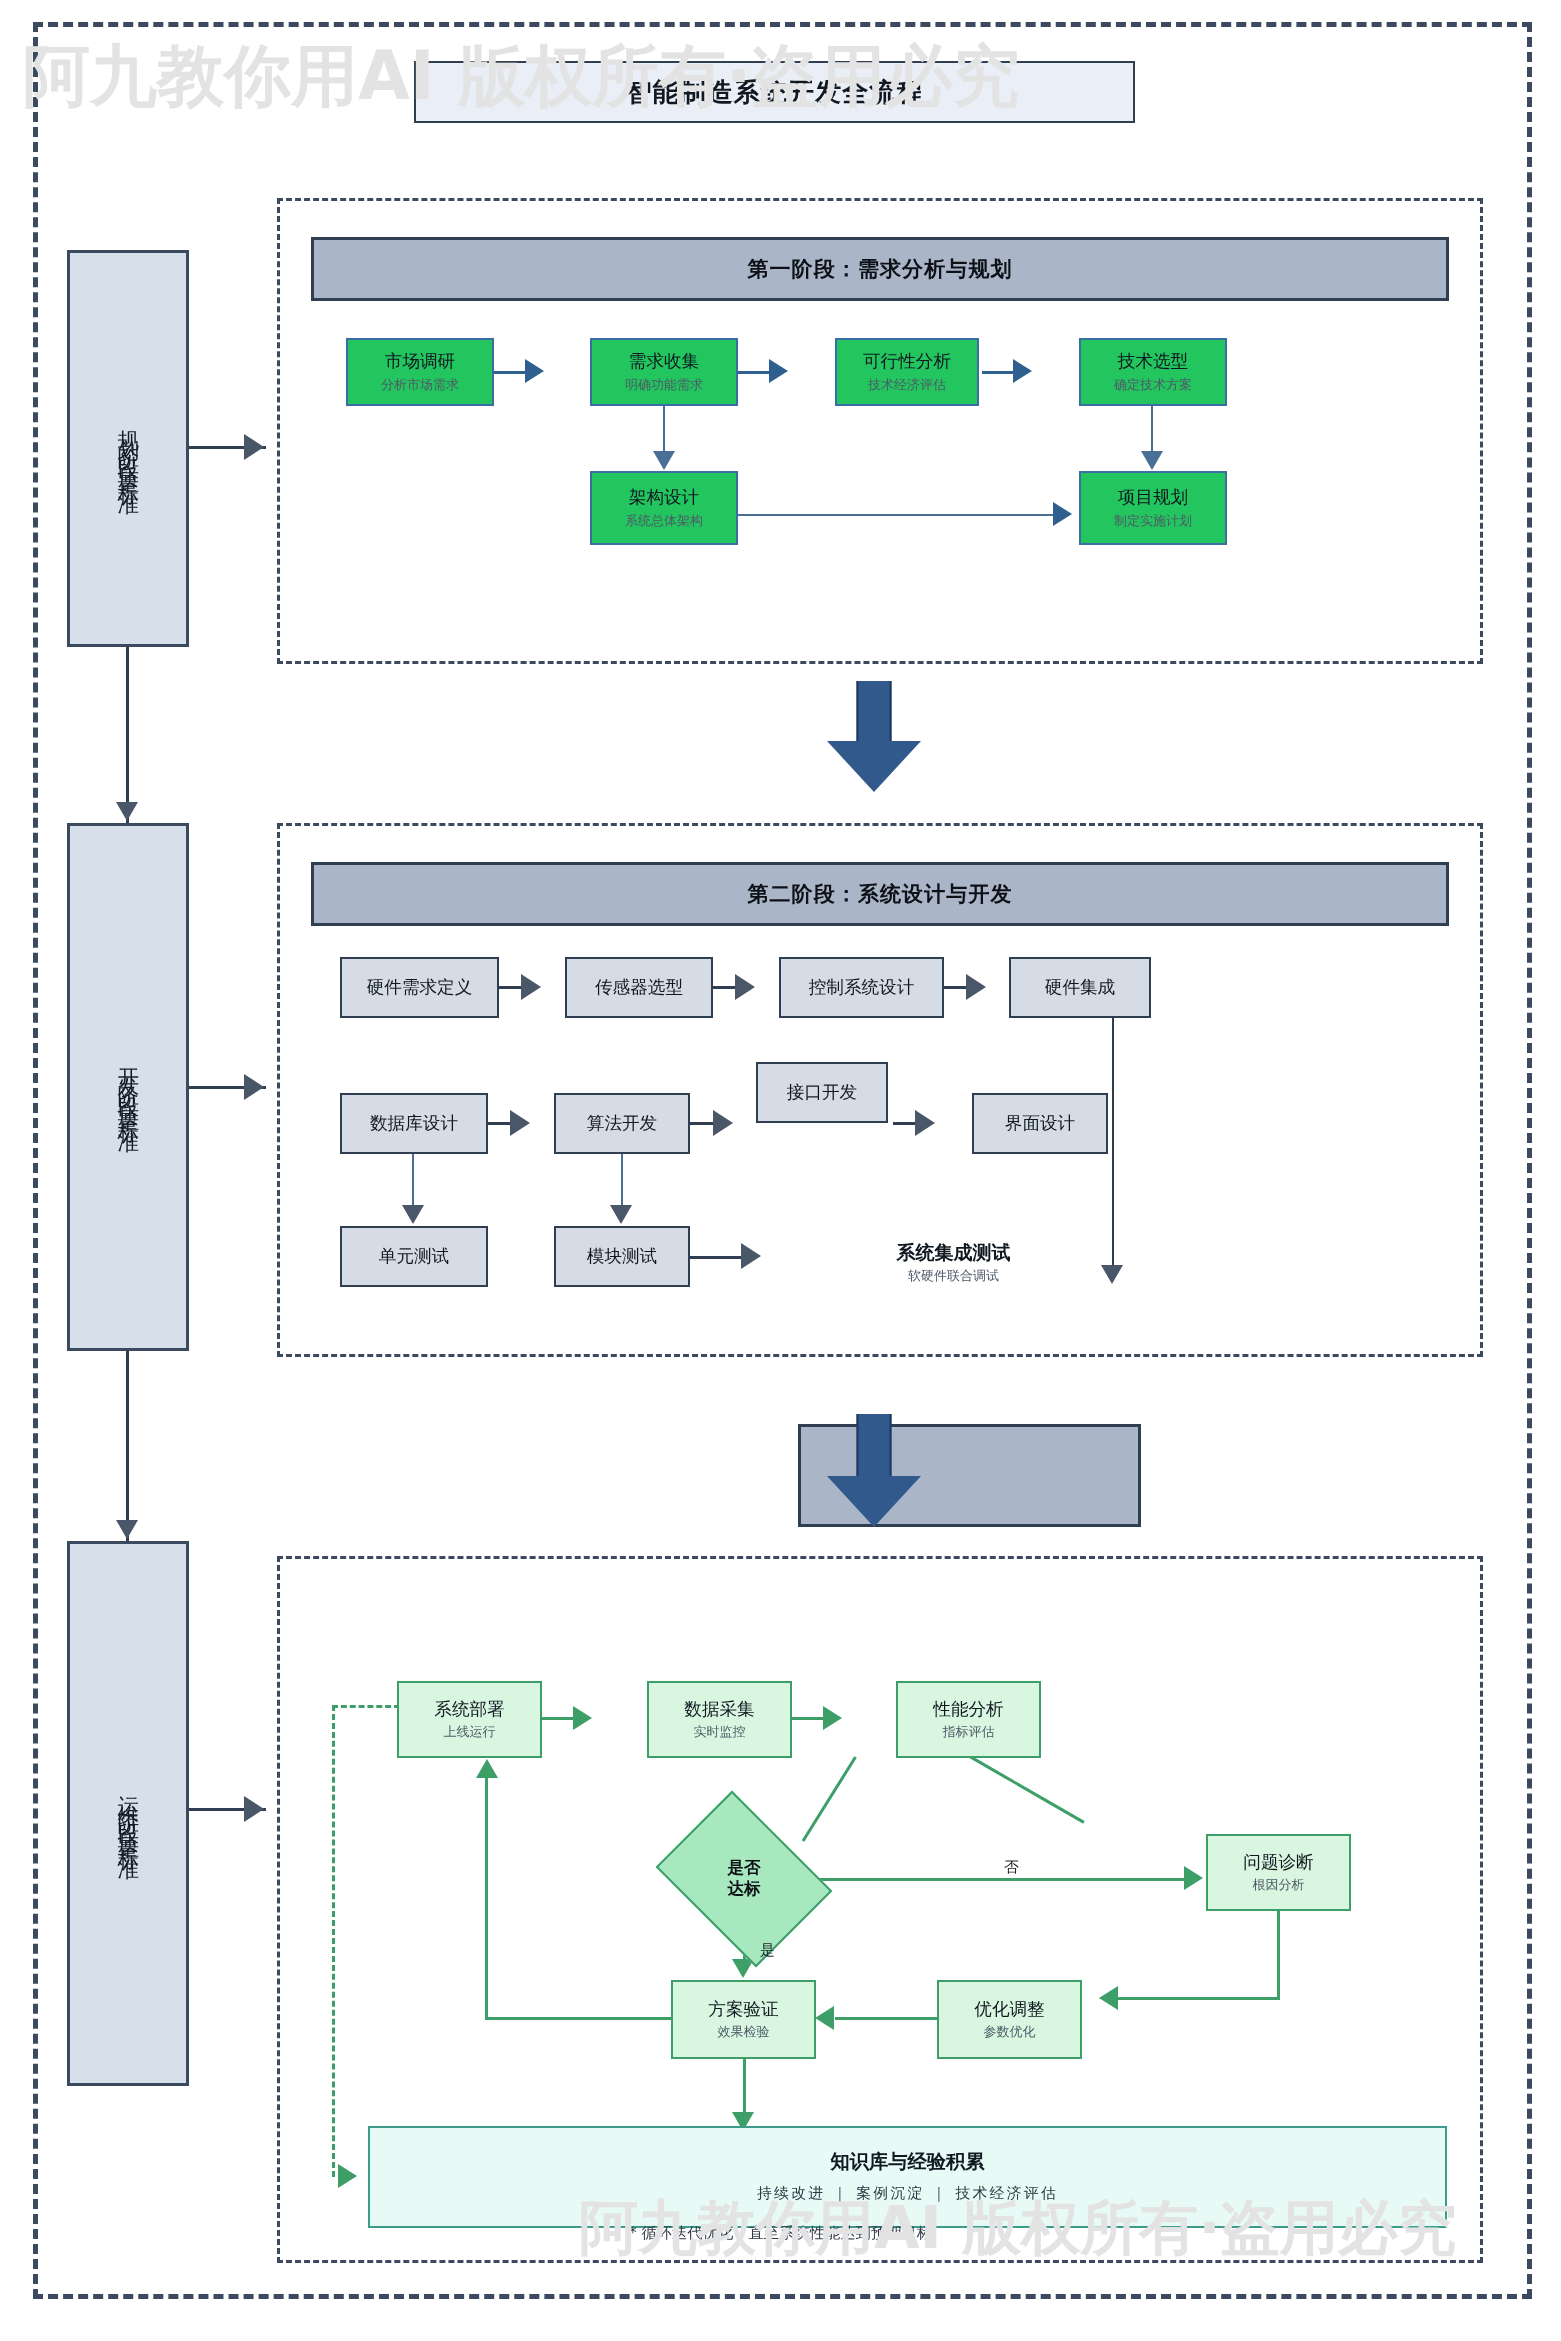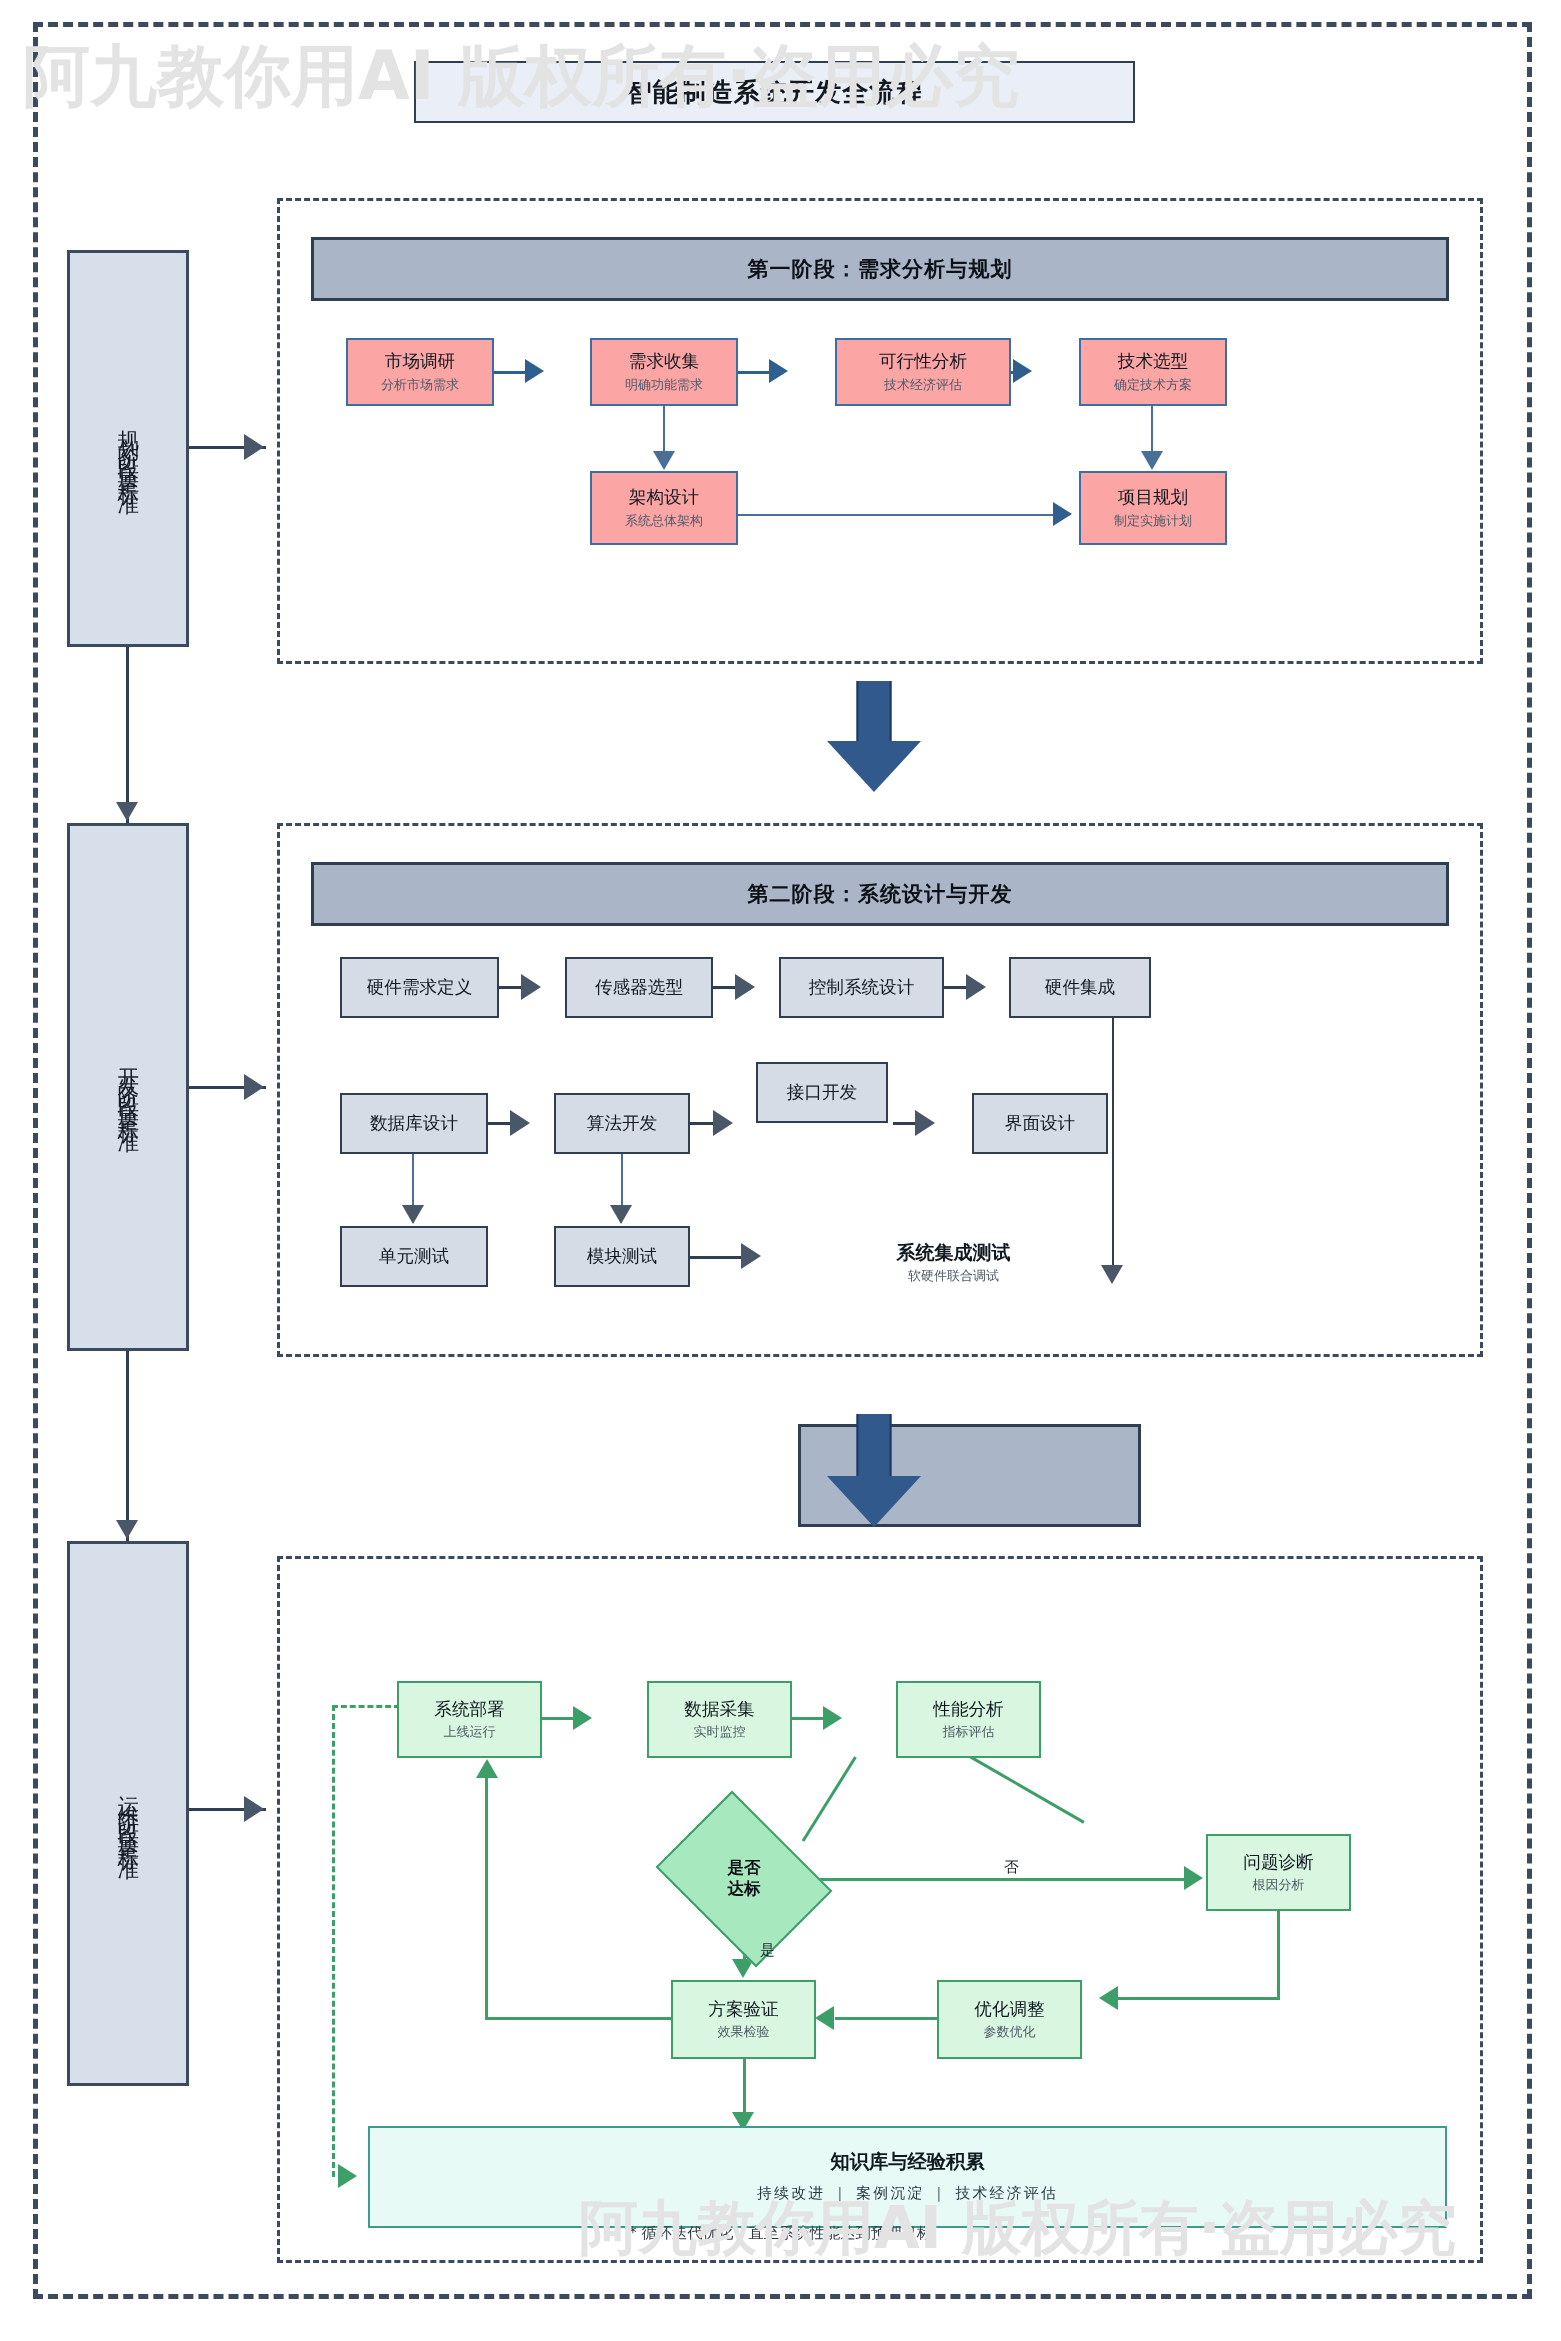--- a/index.html
+++ b/index.html
@@ -73,21 +73,21 @@
 
   
   .node{
     position:absolute;box-sizing:border-box;display:flex;flex-direction:column;
     align-items:center;justify-content:center;z-index:12;text-align:center;
   }
   .node .t{font-size:17.6px;font-weight:500;color:#101820;line-height:1.1;}
   .node .s{font-size:13px;color:#4e5a68;margin-top:6px;line-height:1.1;}
 
   
-  .n-blue{background:#fca5a5;border:2.3px solid #3a6ea5;}
+  .n-blue{background:#22c55e;border:2.3px solid #3a6ea5;}
   
   .n-slate{background:#d6dce5;border:2.8px solid #2f3e50;}
   
   .n-green{background:#d9f7e0;border:2.3px solid #3d9e68;}
   
   .n-kb{background:#e7faf5;border:2.8px solid #3d9b8c;}
   
   .n-plain{background:transparent;border:none;align-items:center;}
   .n-plain .t{font-weight:700;font-size:19px;}
 
@@ -200,21 +200,21 @@
   <div class="ln ln-h c-blue" style="left:494px;top:371px;width:33px;"></div>
   <div class="tri tri-r-blue" style="left:525px;top:359px;"></div>
 
   <div class="node n-blue" style="left:590px;top:338px;width:148px;height:68px;">
     <div class="t">需求收集</div>
     <div class="s">明确功能需求</div>
   </div>
   <div class="ln ln-h c-blue" style="left:738px;top:371px;width:33px;"></div>
   <div class="tri tri-r-blue" style="left:769px;top:359px;"></div>
 
-  <div class="node n-blue" style="left:835px;top:338px;width:176px;height:68px;">
+  <div class="node n-blue" style="left:835px;top:338px;width:144px;height:68px;">
     <div class="t">可行性分析</div>
     <div class="s">技术经济评估</div>
   </div>
   <div class="ln ln-h c-blue" style="left:982px;top:371px;width:33px;"></div>
   <div class="tri tri-r-blue" style="left:1013px;top:359px;"></div>
 
   <div class="node n-blue" style="left:1079px;top:338px;width:148px;height:68px;">
     <div class="t">技术选型</div>
     <div class="s">确定技术方案</div>
   </div>

